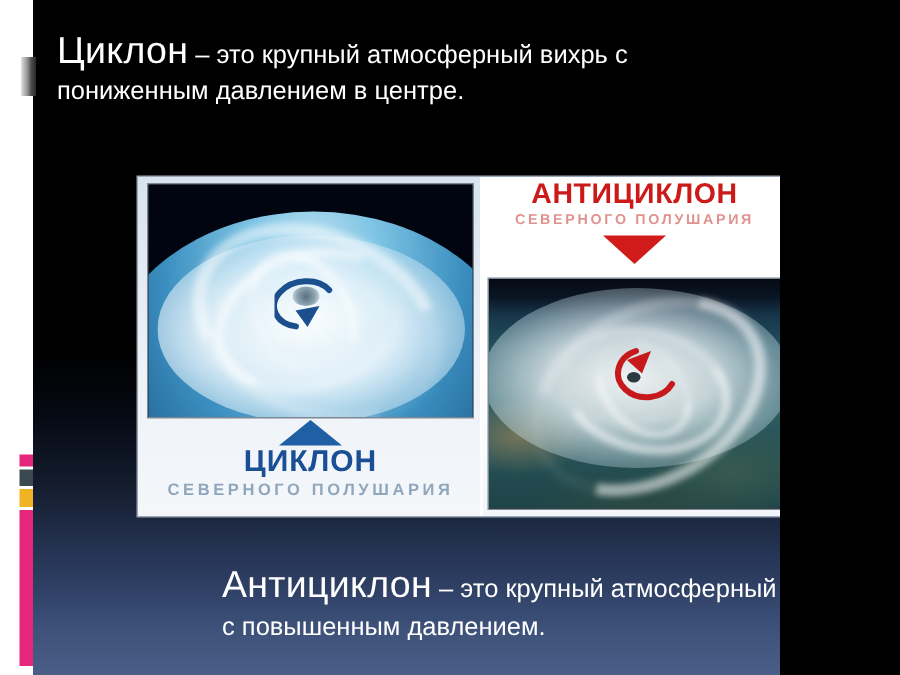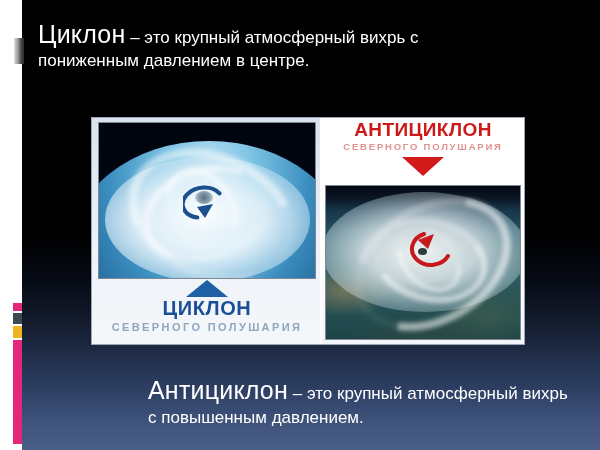--- a/index.html
+++ b/index.html
@@ -5,21 +5,21 @@
   html, body {
     margin: 0;
     padding: 0;
     background: #000;
   }
   body {
     font-family: "Liberation Sans", sans-serif;
   }
   #slide {
     position: relative;
-    width: 600px;
+    width: 520px;
     height: 450px;
     overflow: hidden;
     background: linear-gradient(to bottom,
         #000000 0%,
         #000000 52%,
         #060a14 62%,
         #141c2e 72%,
         #22304d 80%,
         #2f4065 87%,
         #3d5179 93%,

